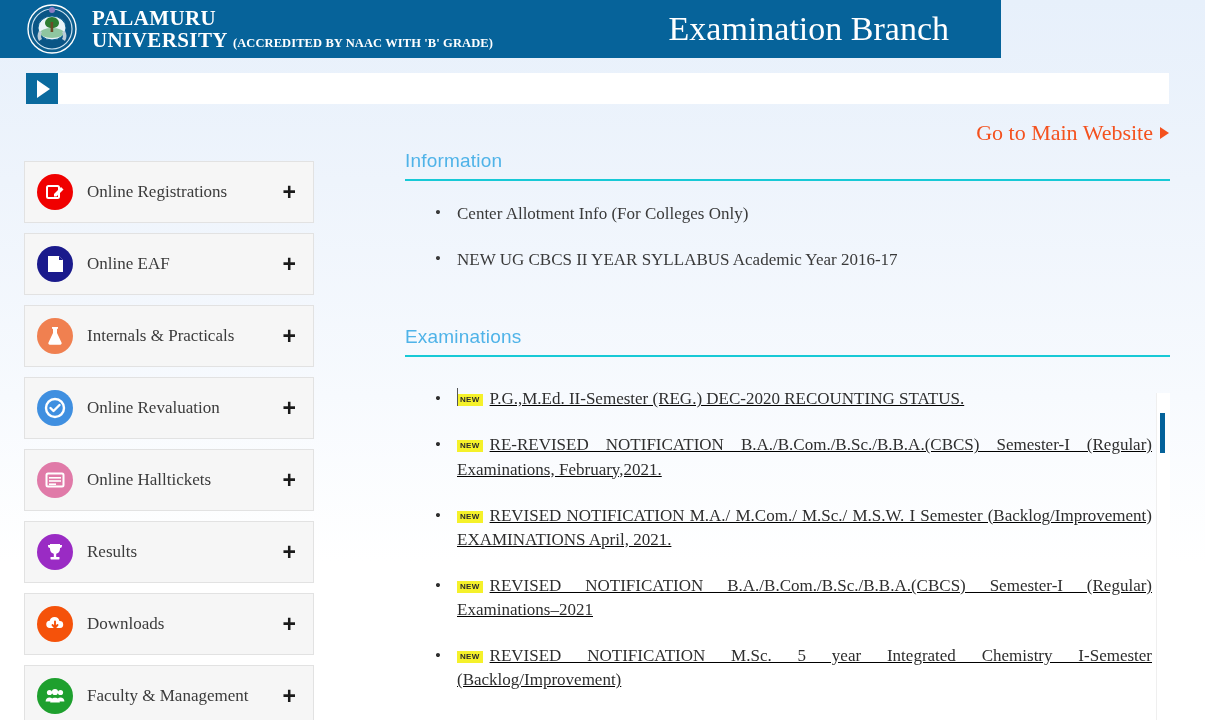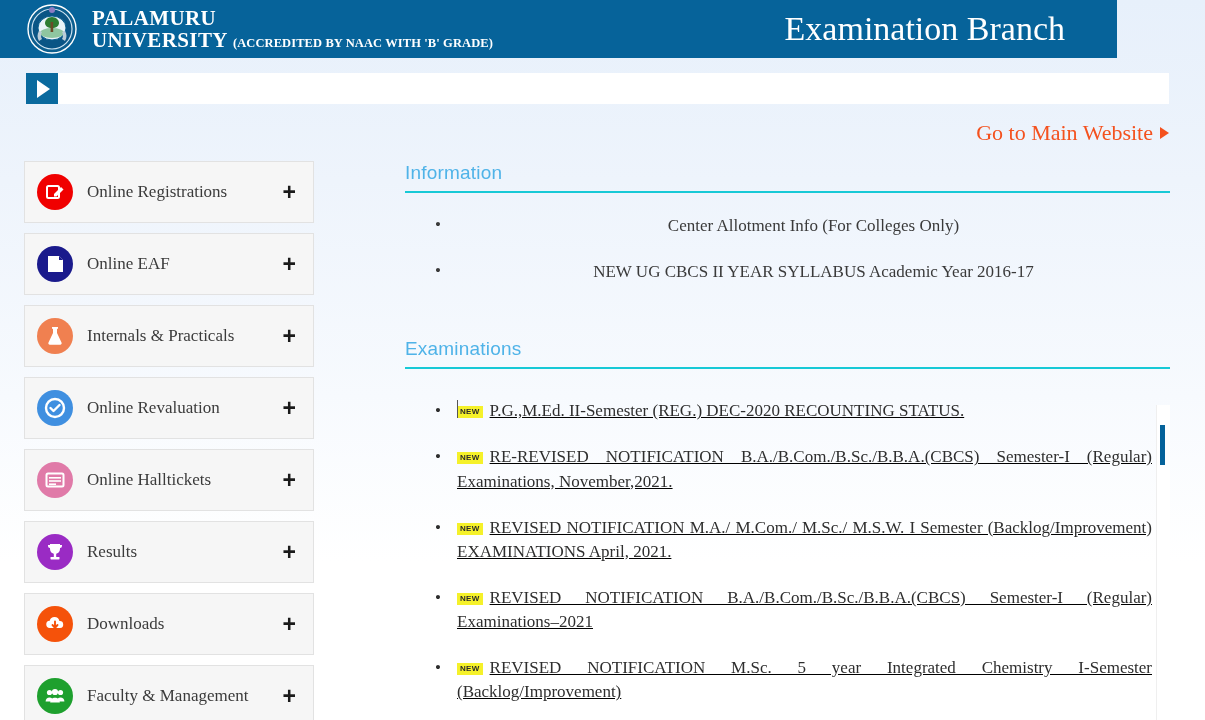--- a/index.html
+++ b/index.html
@@ -20,21 +20,21 @@
     position: relative;
     width: 1205px;
     height: 720px;
     overflow: hidden;
     background: linear-gradient(to bottom, #e7f0fb 0%, #eef4fc 25%, #f7fafe 55%, #ffffff 78%, #ffffff 100%);
   }
 
   
   .header {
     position: relative;
-    width: 1117px;
+    width: 1001px;
     height: 58px;
     background: #06639a;
     display: flex;
     align-items: center;
     overflow: hidden;
   }
 
   .brand {
     display: flex;
     align-items: center;
@@ -207,40 +207,39 @@
     font-weight: bold;
     color: #1a1a1a;
     line-height: 1;
     cursor: pointer;
   }
 
   
   .content {
     position: absolute;
     left: 405px;
-    top: 162px;
+    top: 150px;
     width: 765px;
   }
 
   .sec-head {
     font-family: "Liberation Sans", sans-serif;
     font-size: 19px;
     color: #4fb3e8;
     font-weight: normal;
     letter-spacing: 0.2px;
     padding-bottom: 7px;
     border-bottom: 2px solid #17c9d6;
     margin-bottom: 8px;
   }
 
   .info-list {
     list-style: none;
     padding: 0;
     margin: 0 0 0 0;
-    text-align: center;
   }
 
   .info-list li {
     position: relative;
     font-family: "Liberation Serif", serif;
     font-size: 17px;
     color: #3a3a3a;
     padding-left: 52px;
     margin-top: 21px;
     line-height: 1.45;
@@ -492,21 +491,21 @@
     <h2 class="sec-head" style="margin-top:54px">Examinations</h2>
 
     <div class="notif-wrap">
       <div class="notif-scroll">
         <ul class="notif-list">
           <li>
             <span class="notif-first-bar"></span>
             <span class="new-badge">NEW</span><span>P.G.,M.Ed. II-Semester (REG.) DEC-2020 RECOUNTING STATUS.</span>
           </li>
           <li>
-            <span class="new-badge">NEW</span><span>RE-REVISED NOTIFICATION B.A./B.Com./B.Sc./B.B.A.(CBCS) Semester-I (Regular) Examinations, November,2021.</span>
+            <span class="new-badge">NEW</span><span>RE-REVISED NOTIFICATION B.A./B.Com./B.Sc./B.B.A.(CBCS) Semester-I (Regular) Examinations, February,2021.</span>
           </li>
           <li>
             <span class="new-badge">NEW</span><span>REVISED NOTIFICATION M.A./ M.Com./ M.Sc./ M.S.W. I Semester (Backlog/Improvement) EXAMINATIONS April, 2021.</span>
           </li>
           <li>
             <span class="new-badge">NEW</span><span>REVISED NOTIFICATION B.A./B.Com./B.Sc./B.B.A.(CBCS) Semester-I (Regular) Examinations–2021</span>
           </li>
           <li>
             <span class="new-badge">NEW</span><span>REVISED NOTIFICATION M.Sc. 5 year Integrated Chemistry I-Semester (Backlog/Improvement)</span>
           </li>

